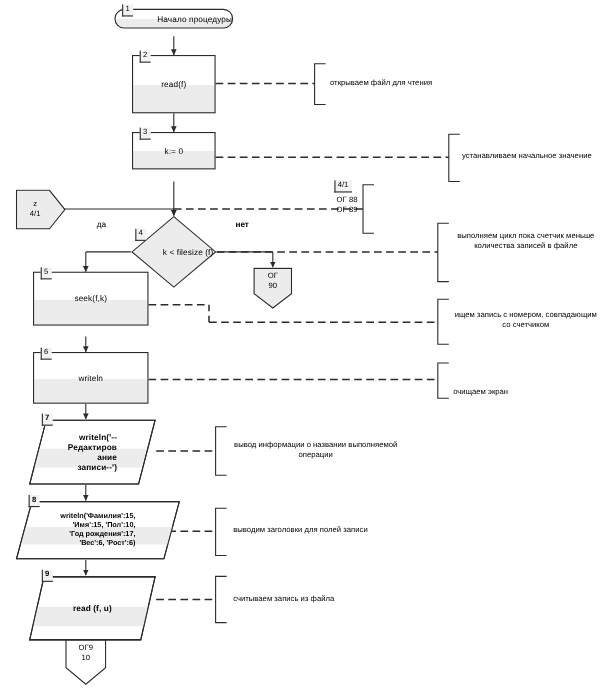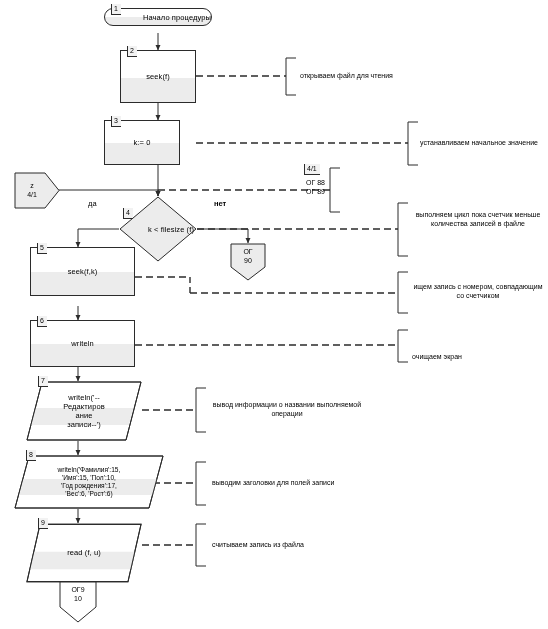--- a/index.html
+++ b/index.html
@@ -40,21 +40,22 @@
     background: linear-gradient(to bottom, #ffffff 0%, #ffffff 52%, #ececec 52%, #ececec 100%);
     display: flex;
     align-items: center;
     justify-content: center;
     text-align: center;
   }
   .io {
     display: flex;
     align-items: center;
     justify-content: center;
-    text-align: center;
+    text-align: right;
+    font-weight: bold;
   }
   .io .io-inner {
     position: relative;
     z-index: 2;
     padding: 0 10px;
     line-height: 1.22;
   }
   .io svg, .dec svg, .connector svg, .entry svg {
     position: absolute;
     left: 0; top: 0;
@@ -195,24 +196,24 @@
   </g>
 </svg>
 
 <div class="node terminal body-text" style="left:104px; top:8px; width:108px; height:18px;justify-content:flex-end;">
   <span class="tag">1</span>
   <span>Начало процедуры</span>
 </div>
 
 <div class="node proc body-text" style="left:120px; top:50px; width:76px; height:53px;">
   <span class="tag">2</span>
-  <span>seek(f)</span>
-</div>
-
-<div class="node proc body-text" style="left:104px; top:120px; width:76px; height:45px;">
+  <span>read(f)</span>
+</div>
+
+<div class="node proc body-text" style="left:120px; top:120px; width:76px; height:34px;">
   <span class="tag">3</span>
   <span>k:= 0</span>
 </div>
 
 <div class="node entry small-text" style="left:14px; top:172px; width:46px; height:37px;">
   <svg viewBox="0 0 46 37" preserveAspectRatio="none">
     <polygon points="1,1 31,1 45,18.5 31,36 1,36" fill="#ececec" stroke="#2b2b2b" stroke-width="1"></polygon>
   </svg>
   <span class="entry-inner">
     <span>z</span><br>

